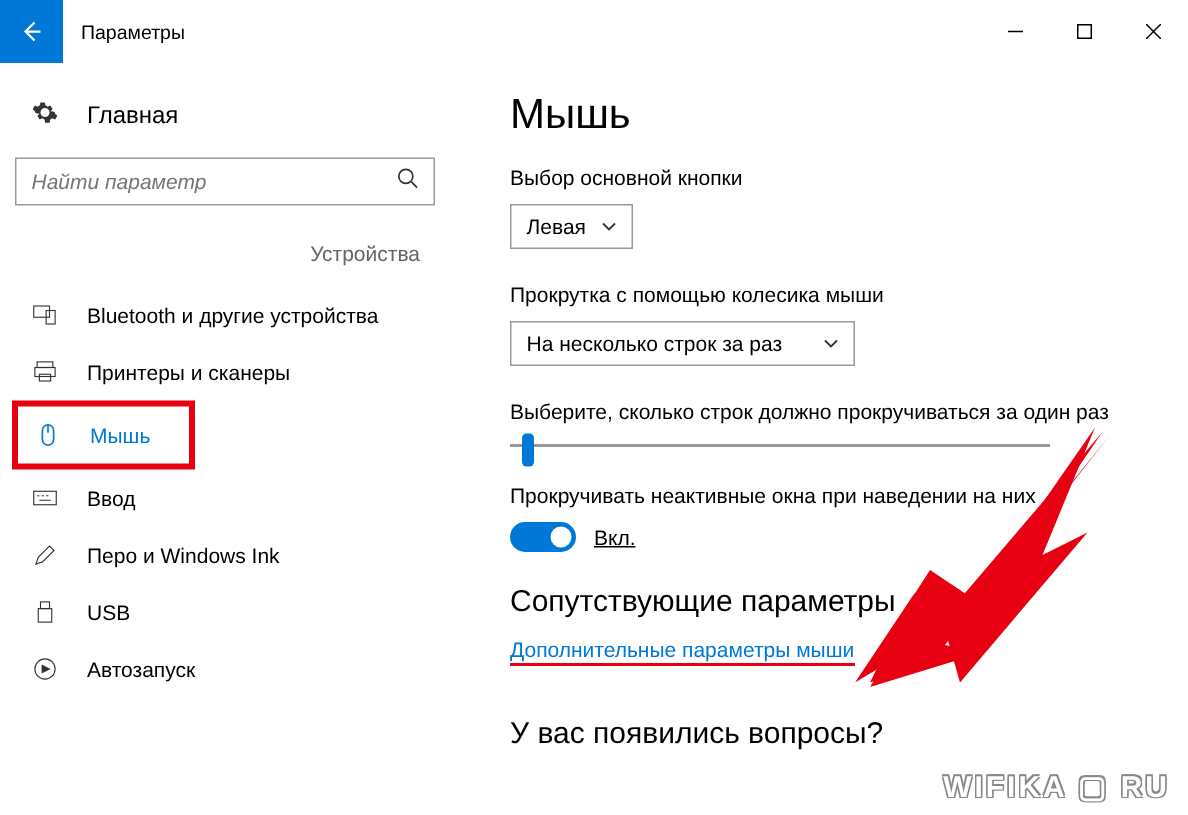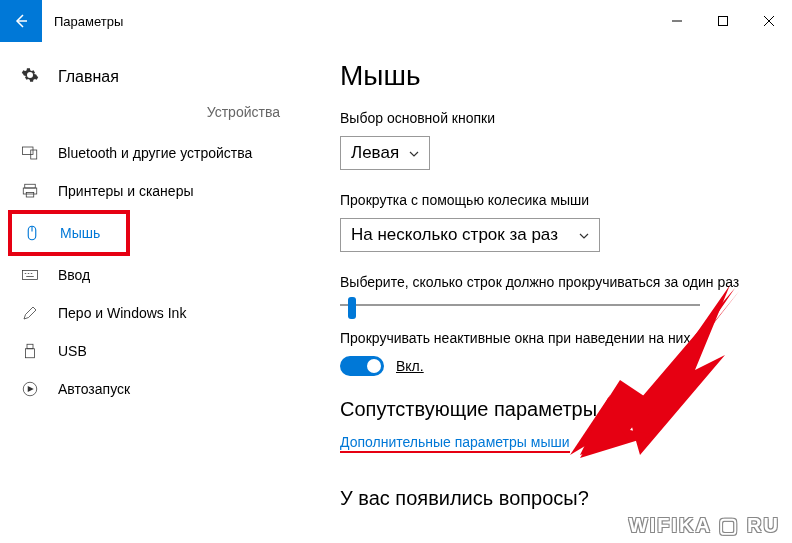--- a/index.html
+++ b/index.html
@@ -26,21 +26,21 @@
   .category-label { color: #666; font-size: 14px; padding: 0 10px; margin-bottom: 14px; text-align: right; }
   .nav-item { display: flex; align-items: center; padding: 10px 10px; cursor: pointer; font-size: 14px; }
   .nav-item .icon { width: 20px; text-align: center; margin-right: 18px; display: flex; align-items: center; justify-content: center; }
   .nav-item .icon svg { width: 18px; height: 18px; }
   .nav-item.active { color: #0078d7; font-weight: 400; }
   .red-box { border: 4px solid #e60012; padding: 0; width: 122px; margin-left: -2px; }
   
   
   h1 { font-weight: 300; font-size: 28px; margin-bottom: 18px; }
   .section-label { font-size: 14px; margin-bottom: 10px; }
-  .select-box { border: 1px solid #999; padding: 6px 10px; display: inline-flex; align-items: center; font-size: 17px; margin-bottom: 22px; }
+  .select-box { border: 1px solid #999; padding: 6px 10px; display: inline-flex; align-items: center; font-size: 14px; margin-bottom: 22px; }
   .select-box .chev { margin-left: 10px; font-size: 10px; }
   .slider-track { height: 2px; background: #999; width: 360px; position: relative; margin: 14px 0 24px 0; }
   .slider-thumb { position: absolute; left: 8px; top: -7px; width: 8px; height: 22px; background: #0078d7; border-radius: 3px; }
   .toggle-row { display: flex; align-items: center; margin-bottom: 22px; margin-top: 8px; text-decoration: underline; }
   .toggle { width: 44px; height: 20px; background: #0078d7; border-radius: 10px; position: relative; margin-right: 12px; }
   .toggle .knob { position: absolute; right: 3px; top: 3px; width: 14px; height: 14px; background: #fff; border-radius: 50%; }
   .toggle-label { font-size: 14px; }
   h2 { font-weight: 400; font-size: 20px; margin-bottom: 12px; margin-top: 10px; }
   .link { color: #0078d7; font-size: 14px; border-bottom: 2px solid #e60012; padding-bottom: 1px; display: inline-block; }
   
@@ -84,20 +84,29 @@
 <div class="content">
 
   <div class="sidebar">
     <div class="home-row">
       <span class="icon">
         <svg width="18" height="18" viewBox="0 0 24 24">
             <path fill="#333" d="M12 8a4 4 0 100 8 4 4 0 000-8zm9 4a7 7 0 01-.1 1.2l2.1 1.6-2 3.4-2.5-1a7 7 0 01-2 1.2l-.4 2.6h-4l-.4-2.6a7 7 0 01-2-1.2l-2.5 1-2-3.4 2.1-1.6A7 7 0 013 12a7 7 0 01.1-1.2L1 9.2l2-3.4 2.5 1a7 7 0 012-1.2L7.9 3h4l.4 2.6a7 7 0 012 1.2l2.5-1 2 3.4-2.1 1.6A7 7 0 0121 12z"></path>
           </svg>
       </span>
       <span>Главная</span>
+    </div>
+    <div class="search-box">
+      <input type="text" placeholder="Найти параметр" style="">
+      <span class="search-ico">
+        <svg width="15" height="15" viewBox="0 0 16 16">
+            <circle cx="7" cy="7" r="5" stroke="#333" stroke-width="1.2" fill="none"></circle>
+            <line x1="11" y1="11" x2="15" y2="15" stroke="#333" stroke-width="1.2"></line>
+          </svg>
+      </span>
     </div>
     <div class="category-label">Устройства</div>
 
     <div class="nav-item">
       <span class="icon">
         <svg viewBox="0 0 24 24">
             <rect x="2" y="4" width="14" height="10" stroke="#333" fill="none"></rect>
             <rect x="13" y="8" width="8" height="12" stroke="#333" fill="none"></rect>
           </svg>
       </span>

